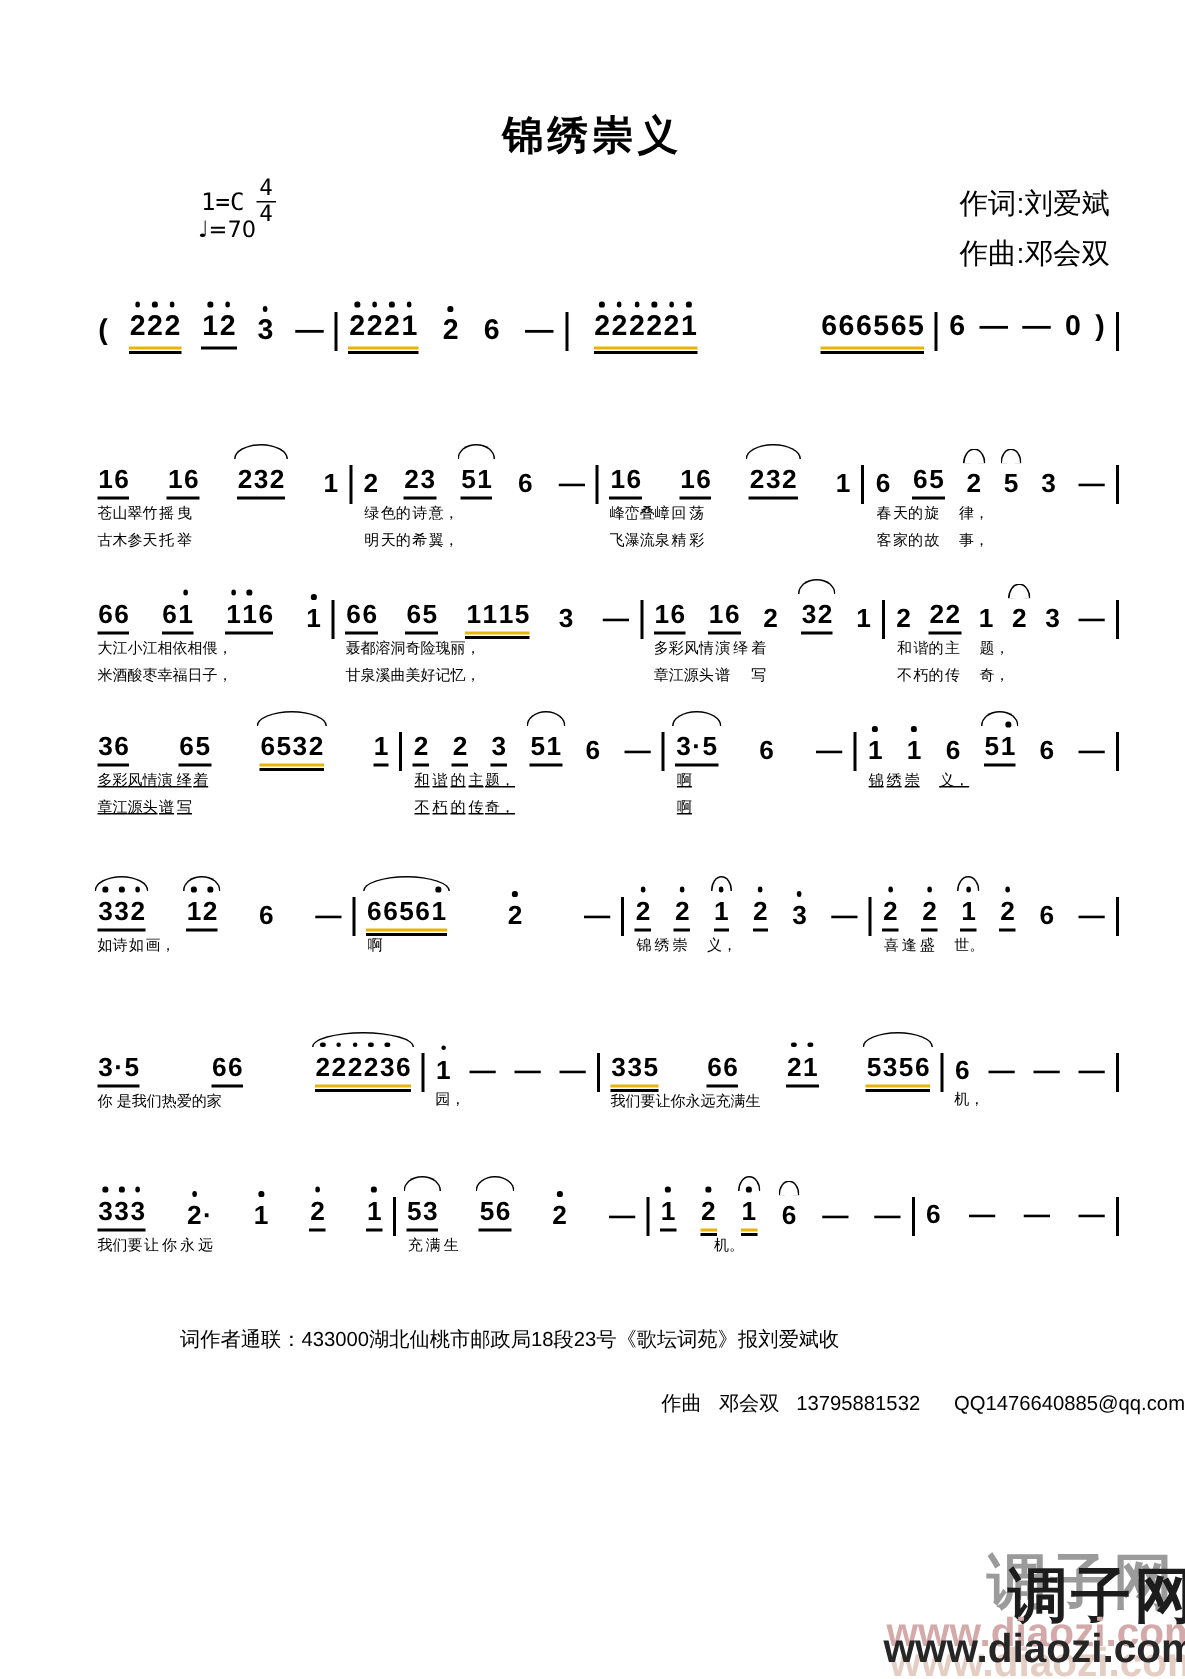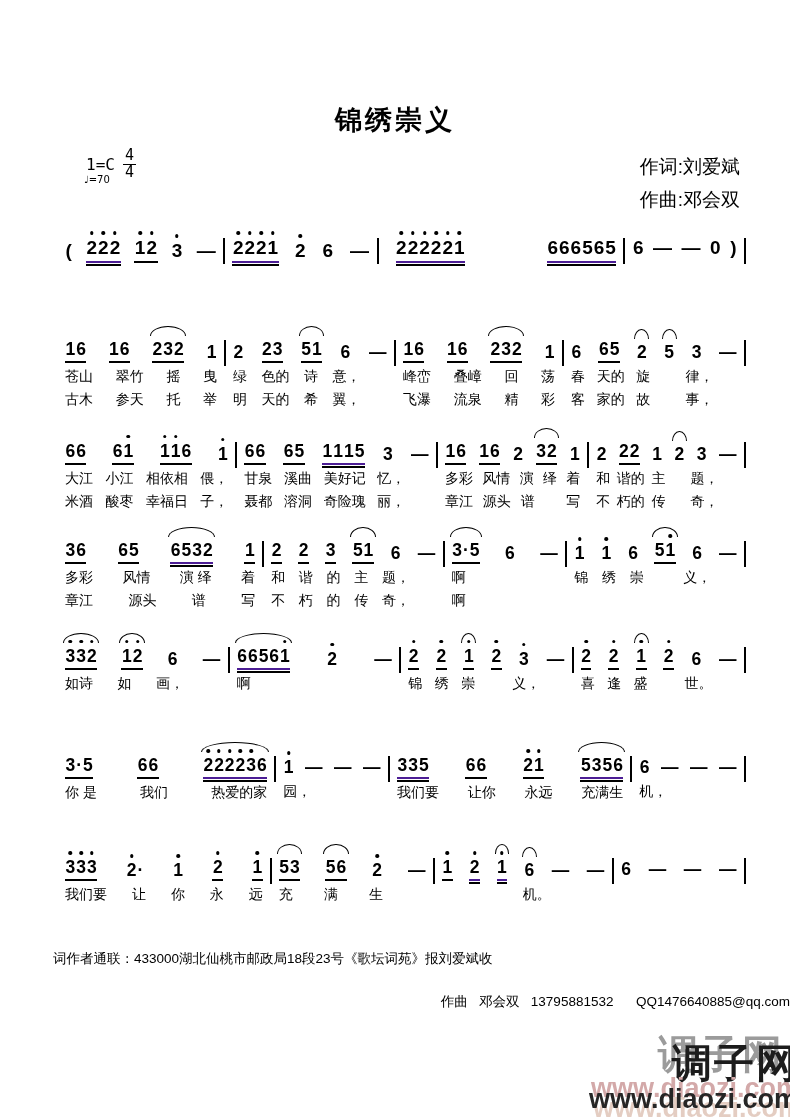--- a/index.html
+++ b/index.html
@@ -2,83 +2,83 @@
 <html><head>
 <meta charset="utf-8">
 <style>
   html,body { margin:0; padding:0; background:#fff; }
   .page {
     position:relative; width:790px; height:1119px; background:#ffffff;
     overflow:hidden; font-family:"Liberation Sans", sans-serif; color:#000;
   }
   
   .title {
-    text-align:center; margin:0; padding-top:102px;
+    text-align:center; margin:0; padding-top:72px;
     font-family:"Liberation Serif", serif; font-size:27px; font-weight:700;
     letter-spacing:3px;
   }
-  .meta-row { position:relative; height:60px; margin-top:10px; }
+  .meta-row { position:relative; height:60px; margin-top:10px;margin-left:48px; }
   .keysig {
     position:absolute; left:86px; top:0; font-size:16px; font-weight:400;
     display:flex; align-items:center; gap:8px;
     font-family:"DejaVu Sans Mono", monospace;
   }
   .timesig { display:inline-flex; flex-direction:column; align-items:center; line-height:1.05; font-size:15px; }
   .timesig .ts-top { border-bottom:1px solid #000; padding:0 2px; }
   .tempo {
-    position:absolute; left:84px; top:26px; font-size:10px;
+    position:absolute; left:84px; top:26px; font-size:15px;
     font-family:"DejaVu Sans", sans-serif;
   }
   .credits {
     position:absolute; right:50px; top:2px; text-align:left;
     font-size:19px; line-height:1.75;
   }
   
   .score { margin:14px 44px 0 58px; }
   .score-line { display:flex; align-items:flex-start; }
   .score-line.intro { font-size:19px; }
   .measure { padding:0 7px; min-width:30px; }
   .notes-row {
     display:flex; justify-content:space-between; align-items:flex-end;
     padding-top:15px; min-height:38px; box-sizing:border-box;
   }
   .barline { width:2px; background:#000; height:26px; margin-top:16px; flex:none; }
   .note { position:relative; font-weight:700; font-size:17.5px; line-height:1.2; white-space:nowrap; }
   .intro .note { font-size:19px; }
   .note .chars { display:inline-block; position:relative; }
   .note .chars.u1 { border-bottom:2px solid #000; padding-bottom:1px; }
-  .note .chars.u2 { border-bottom:2px solid #4c1d95; padding-bottom:1px; }
+  .note .chars.u2 { border-bottom:2px solid #eab308; padding-bottom:1px; }
   .note .chars.u2::after {
     content:""; position:absolute; left:0; right:0; bottom:-5px; height:2px; background:#000;
   }
   .ch { display:inline-block; position:relative; padding:0 0.5px; }
   .ch.dt::before {
     content:""; position:absolute; top:-6px; left:50%; transform:translateX(-50%);
     width:3.5px; height:3.5px; background:#000; border-radius:50%;
   }
   .arcline {
     position:absolute; top:-13px; left:-2px; right:-2px; height:9px;
     border:1.6px solid #000; border-bottom:none;
     border-radius:50% 50% 0 0 / 100% 100% 0 0;
   }
   .lyric-row {
-    display:flex; justify-content:space-between; margin-top:3px;
-    font-size:14px; line-height:1.45;
+    display:flex; margin-top:3px;
+    font-size:10px; line-height:1.45;
     font-family:"Liberation Sans", sans-serif;
   }
   .syl { white-space:pre; min-width:12px; text-align:center; }
   
   .score-line:nth-of-type(1) { margin-bottom:60px; }
   .score-line:nth-of-type(2) { margin-bottom:16px; }
   .score-line:nth-of-type(3) { margin-bottom:14px; }
-  .score-line:nth-of-type(4) { margin-bottom:20px; }
+  .score-line:nth-of-type(4) { margin-bottom:36px;text-decoration:underline; }
   .score-line:nth-of-type(5) { margin-bottom:47px; }
   .score-line:nth-of-type(6) { margin-bottom:40px; }
   
-  .footer { margin:38px 0 0 53px; font-size:13.5px; line-height:2.3; }
+  .footer { margin:38px 0 0 120px; font-size:13.5px; line-height:2.3; }
   .footer .f-line { white-space:pre; }
   .footer .f-line3 { margin-top:12px;text-align:right; }
   
   .watermark { position:absolute; right:-8px; bottom:6px; text-align:right; line-height:1.05; }
   .wm-cn {
     font-size:40px; font-weight:700; letter-spacing:2px;
     color:#1c1c1c; text-shadow:-14px -9px 0 #9b9b9b;
     font-family:"Liberation Serif", serif;
   }
   .wm-url {
@@ -269,31 +269,31 @@
         <div class="barline"></div>
         <div class="measure" style="flex-grow: 10;">
           <div class="notes-row">
             <span class="note"><span class="chars u1"><span class="ch">6</span><span class="ch">6</span></span></span>
             <span class="note"><span class="chars u1"><span class="ch">6</span><span class="ch">5</span></span></span>
             <span class="note"><span class="chars u2"><span class="ch">1</span><span class="ch">1</span><span class="ch">1</span><span class="ch">5</span></span></span>
             <span class="note"><span class="chars"><span class="ch">3</span></span></span>
             <span class="note"><span class="chars"><span class="ch">—</span></span></span>
           </div>
           <div class="lyric-row">
+            <span class="syl">聂都</span>
+            <span class="syl">溶洞</span>
+            <span class="syl">奇险瑰</span>
+            <span class="syl">丽，</span>
+            <span class="syl"></span>
+          </div>
+          <div class="lyric-row">
             <span class="syl">甘泉</span>
             <span class="syl">溪曲</span>
             <span class="syl">美好记</span>
             <span class="syl">忆，</span>
-            <span class="syl"></span>
-          </div>
-          <div class="lyric-row">
-            <span class="syl">聂都</span>
-            <span class="syl">溶洞</span>
-            <span class="syl">奇险瑰</span>
-            <span class="syl">丽，</span>
             <span class="syl"></span>
           </div>
         </div>
         <div class="barline"></div>
         <div class="measure" style="flex-grow: 8;">
           <div class="notes-row">
             <span class="note"><span class="chars u1"><span class="ch">1</span><span class="ch">6</span></span></span>
             <span class="note"><span class="chars u1"><span class="ch">1</span><span class="ch">6</span></span></span>
             <span class="note"><span class="chars"><span class="ch">2</span></span></span>
             <span class="note"><span class="chars u1"><span class="ch">3</span><span class="ch">2</span></span><span class="arcline"></span></span>

